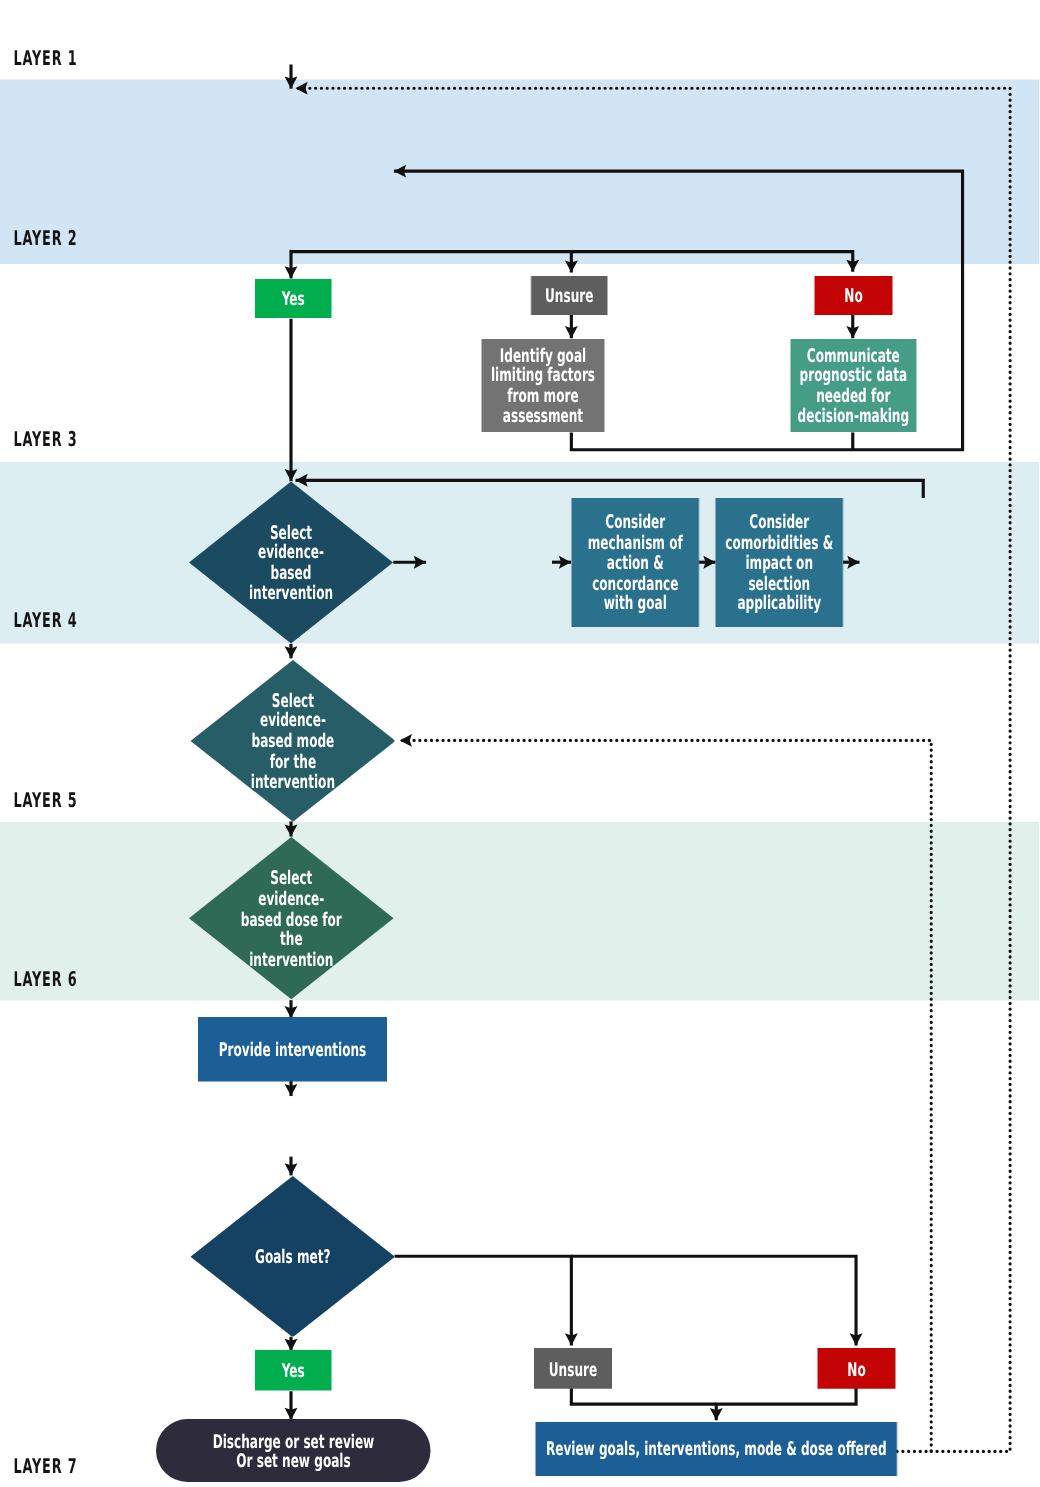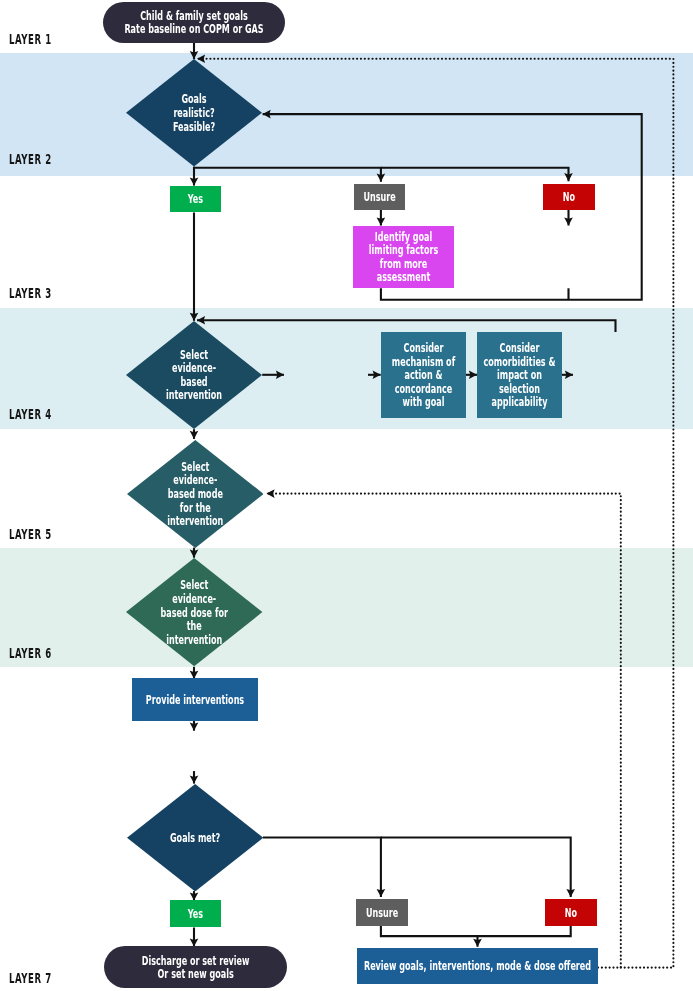--- a/index.html
+++ b/index.html
@@ -53,57 +53,49 @@
       <path d="M194,771.1 L194,783.6" fill="none" stroke="#111111" stroke-width="2.1" marker-end="url(#ah)"></path>
       <path d="M194,891.1 L194,900.6" fill="none" stroke="#111111" stroke-width="2.1" marker-end="url(#ah)"></path>
       <path d="M263,837.5 L380.9,837.5 L380.9,897" fill="none" stroke="#111111" stroke-width="2.1" marker-end="url(#ah)"></path>
       <path d="M380.9,837.5 L570.7,837.5 L570.7,897" fill="none" stroke="#111111" stroke-width="2.1" marker-end="url(#ah)"></path>
       <path d="M194,927.5 L194,946.6" fill="none" stroke="#111111" stroke-width="2.1" marker-end="url(#ah)"></path>
       <path d="M380.9,925 L380.9,936.1 L477.5,936.1" fill="none" stroke="#111111" stroke-width="2.1"></path>
       <path d="M570.7,925 L570.7,936.1 L477.5,936.1 L477.5,946.8" fill="none" stroke="#111111" stroke-width="2.1" marker-end="url(#ah)"></path>
       <path d="M598,967.6 L620.8,967.6 L620.8,493.6 L266.5,493.6" fill="none" stroke="#111111" stroke-width="2.1" stroke-linecap="round" stroke-dasharray="0.1 3.76" marker-end="url(#ah)"></path>
       <path d="M620.8,967.6 L673.4,967.6 L673.4,58.8 L197,58.8" fill="none" stroke="#111111" stroke-width="2.1" stroke-linecap="round" stroke-dasharray="0.1 3.76" marker-end="url(#ah)"></path>
     </svg>
-    <div class="node rrect" style="left: 103px; top: 2px; width: 182px; height: 41px; background: rgb(46, 44, 60);">
-      <div class="lbl" style="font-size: 12.5px; top: 6.9px;">
-        <i style="transform: scaleX(0.716) translateZ(0px);">Child &amp; family set goals</i>
-        <i style="transform: scaleX(0.716) translateZ(0px);">Rate baseline on COPM or GAS</i>
-      </div>
-    </div>
-    <div class="node" style="left: 126.2px; top: 59.1px; width: 136px; height: 107.5px;">
-      <svg width="136" height="107.5" viewBox="0 0 136 107.5" style="position: absolute; left: 0px; top: 0px;">
-        <polygon points="68,0 136,53.75 68,107.5 0,53.75" fill="#154262"></polygon>
-      </svg>
-      <div class="lbl" style="font-size: 12.5px; top: 33.35px;">
-        <i style="transform: scaleX(0.716) translateZ(0px);">Goals</i>
-        <i style="transform: scaleX(0.716) translateZ(0px);">realistic?</i>
-        <i style="transform: scaleX(0.716) translateZ(0px);">Feasible?</i>
-      </div>
-    </div>
     <div class="node" style="left: 170px; top: 186px; width: 51px; height: 26px; background: rgb(0, 174, 78);">
       <div class="lbl" style="font-size: 12.5px; top: 6.2px;">
         <i style="transform: scaleX(0.716) translateZ(0px);">Yes</i>
       </div>
     </div>
     <div class="node" style="left: 354px; top: 184px; width: 51px; height: 26px; background: rgb(94, 94, 94);">
       <div class="lbl" style="font-size: 12.5px; top: 6.2px;">
         <i style="transform: scaleX(0.716) translateZ(0px);">Unsure</i>
       </div>
     </div>
     <div class="node" style="left: 543px; top: 184px; width: 52px; height: 26px; background: rgb(196, 4, 4);">
       <div class="lbl" style="font-size: 12.5px; top: 6.2px;">
         <i style="transform: scaleX(0.716) translateZ(0px);">No</i>
       </div>
     </div>
-    <div class="node" style="left: 353px; top: 225.5px; width: 101px; height: 62.8px; background: #d946ef;">
+    <div class="node" style="left: 321px; top: 225.5px; width: 82px; height: 62.8px; background: #737373;">
       <div class="lbl" style="font-size: 12.5px; top: 4.2px;">
         <i style="transform: scaleX(0.716) translateZ(0px);">Identify goal</i>
         <i style="transform: scaleX(0.716) translateZ(0px);">limiting factors</i>
         <i style="transform: scaleX(0.716) translateZ(0px);">from more</i>
         <i style="transform: scaleX(0.716) translateZ(0px);">assessment</i>
+      </div>
+    </div>
+    <div class="node" style="left: 527.4px; top: 225.5px; width: 83.8px; height: 62.8px; background: rgb(70, 157, 133);">
+      <div class="lbl" style="font-size: 12.5px; top: 4.2px;">
+        <i style="transform: scaleX(0.716) translateZ(0px);">Communicate</i>
+        <i style="transform: scaleX(0.716) translateZ(0px);">prognostic data</i>
+        <i style="transform: scaleX(0.716) translateZ(0px);">needed for</i>
+        <i style="transform: scaleX(0.716) translateZ(0px);">decision-making</i>
       </div>
     </div>
     <div class="node" style="left: 126.3px; top: 320.8px; width: 136px; height: 108px;">
       <svg width="136" height="108" viewBox="0 0 136 108" style="position: absolute; left: 0px; top: 0px;">
         <polygon points="68,0 136,54 68,108 0,54" fill="#1a4b61"></polygon>
       </svg>
       <div class="lbl" style="font-size: 12.5px; top: 26.8px;">
         <i style="transform: scaleX(0.716) translateZ(0px);">Select</i>
         <i style="transform: scaleX(0.716) translateZ(0px);">evidence-</i>
         <i style="transform: scaleX(0.716) translateZ(0px);">based</i>

